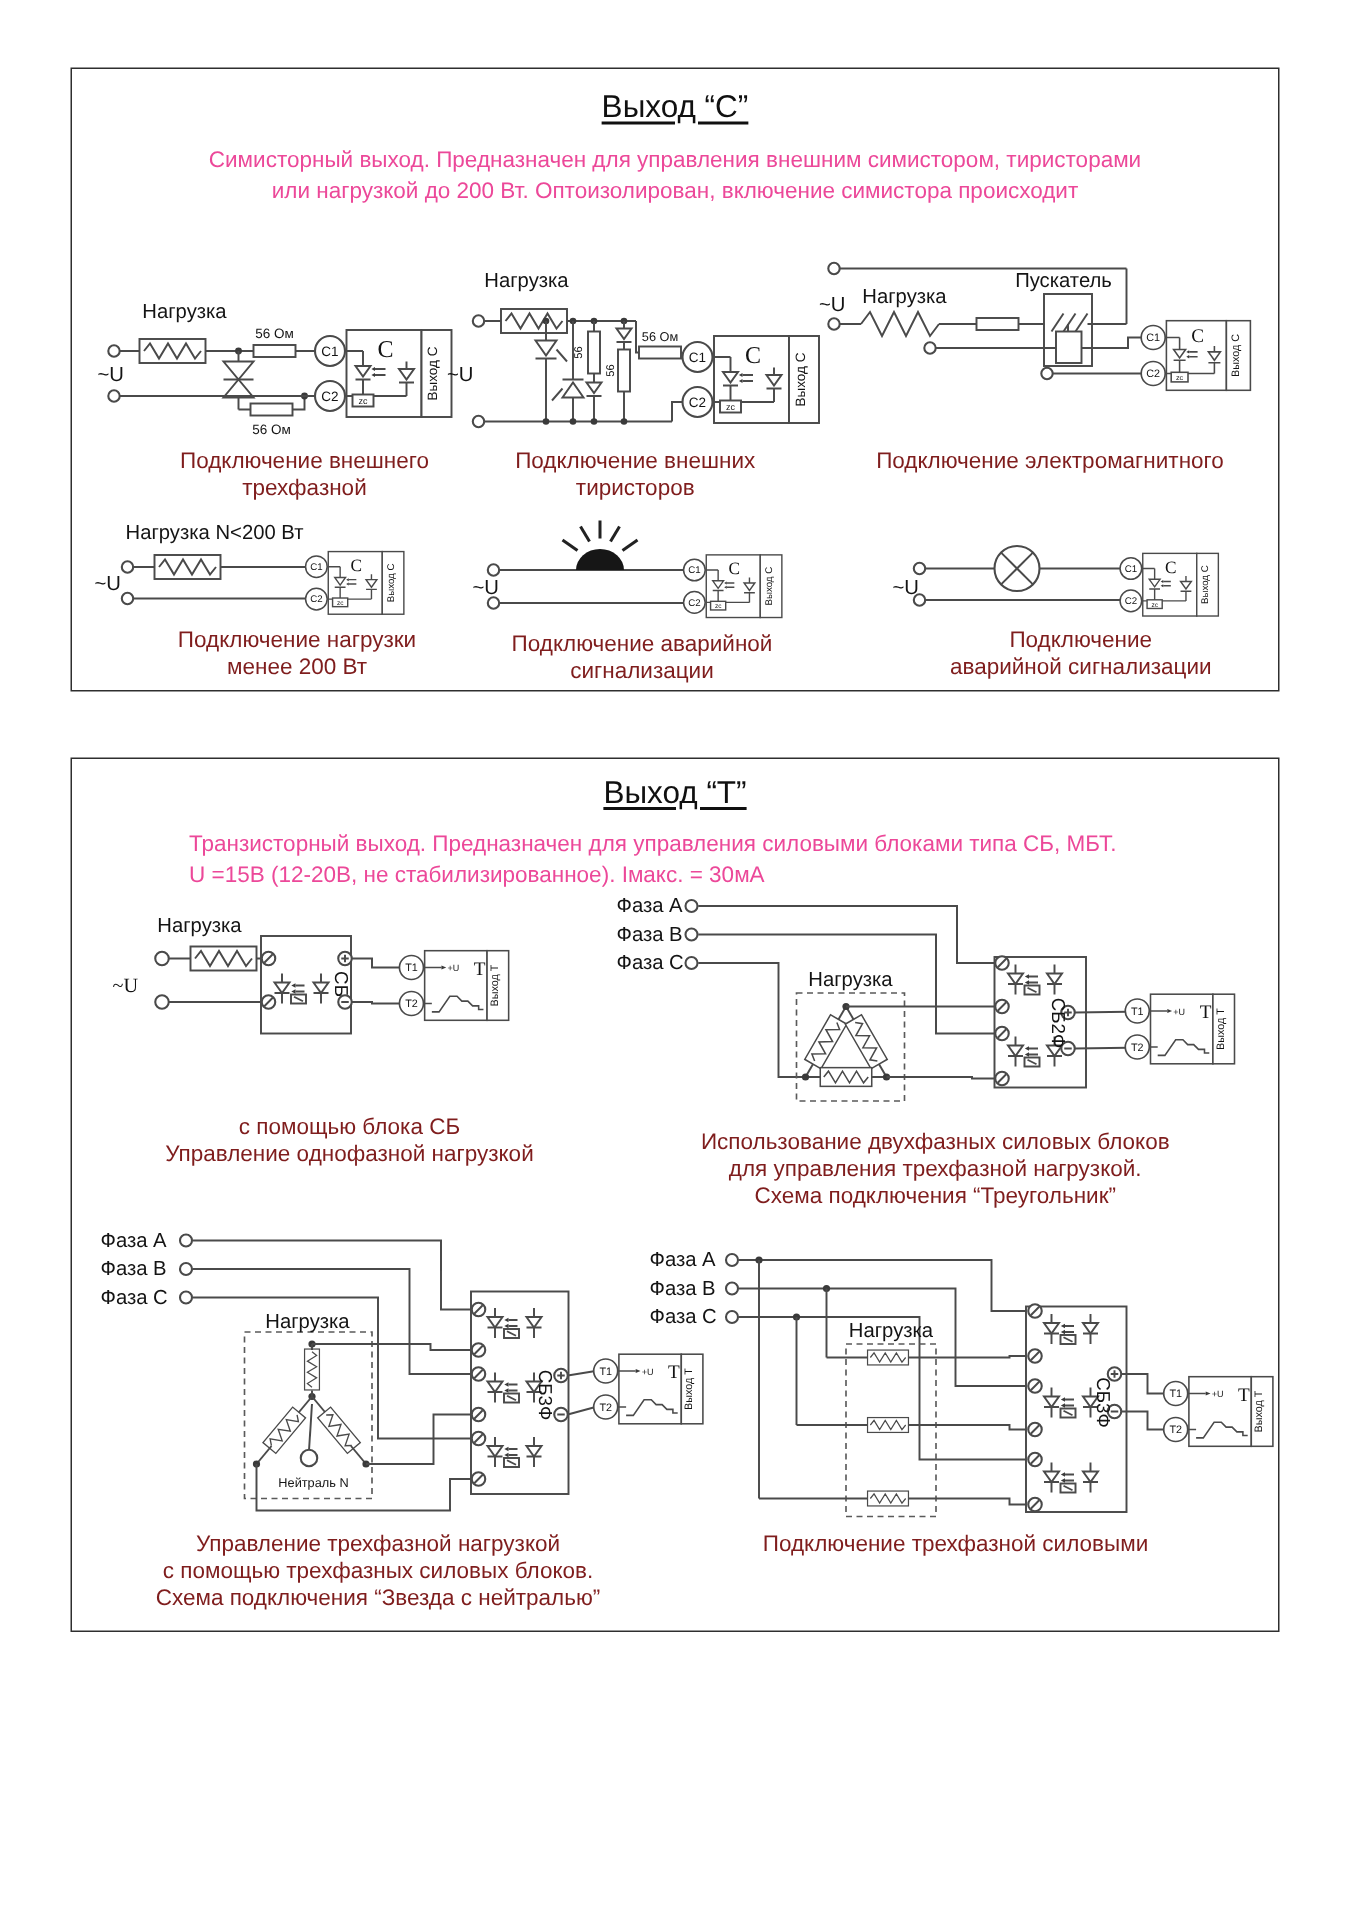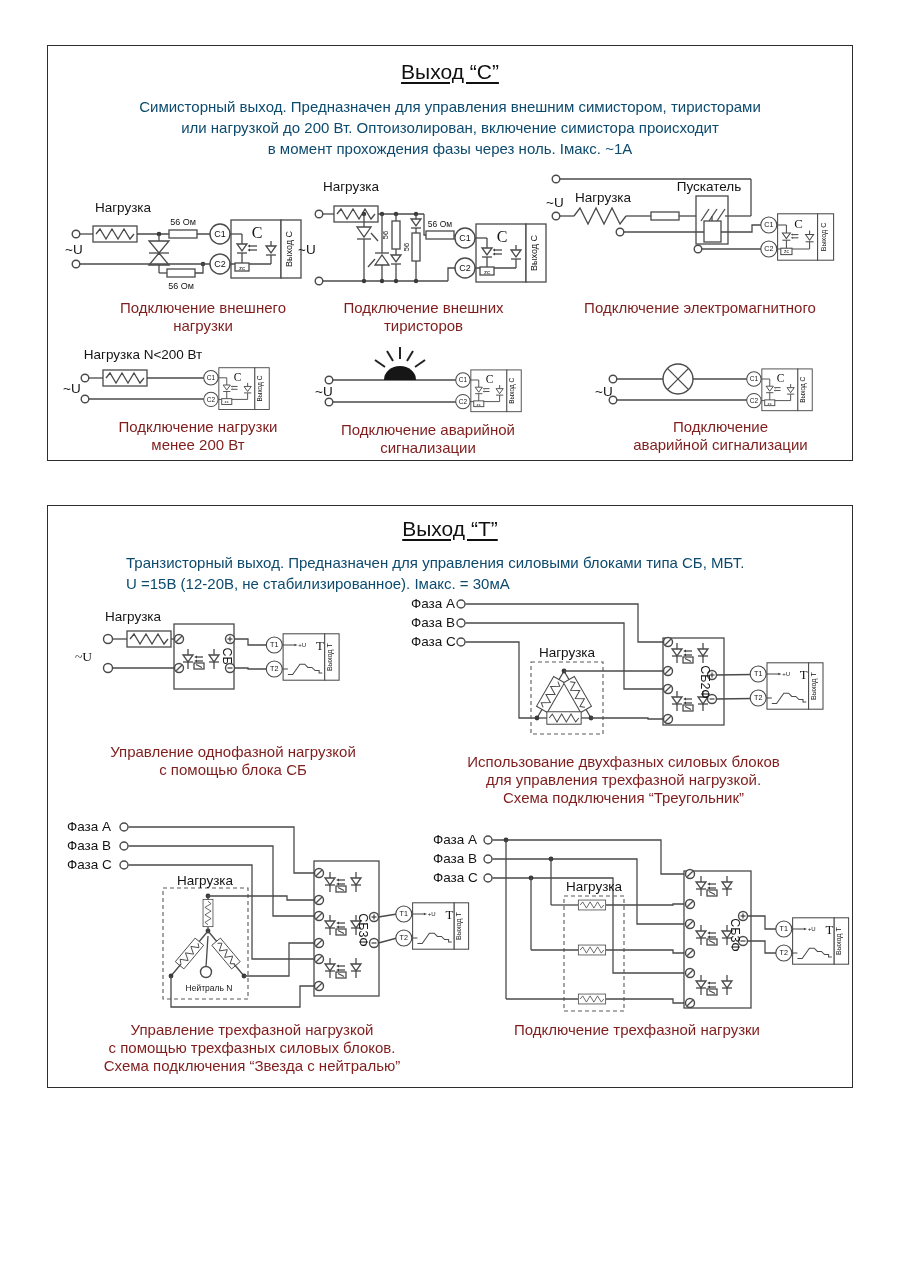--- a/index.html
+++ b/index.html
@@ -5,21 +5,21 @@
   html,body{margin:0;padding:0;background:#fff;}
   .page{position:relative;width:900px;height:1213px;background:#fff;overflow:hidden;
         font-family:"Liberation Sans",sans-serif;color:#111;padding-left:48px;}
   .panel{position:absolute;left:47px;width:804px;border:1.6px solid #2e2e2e;background:#fff;}
   #panel-c{top:45px;height:414px;}
   #panel-t{top:505px;height:581px;}
   .panel-title{margin:0;position:absolute;left:0;right:0;text-align:center;
         font-size:21px;font-weight:400;text-decoration:underline;text-underline-offset:3px;color:#101010;}
   #panel-c .panel-title{top:14px;}
   #panel-t .panel-title{top:11px;}
-  .desc{position:absolute;left:0;right:0;font-size:15px;line-height:21px;color:#0c4a6e;}
+  .desc{position:absolute;left:0;right:0;font-size:15px;line-height:21px;color:#ec4899;}
   #panel-c .desc{top:50px;text-align:center;}
   #panel-t .desc{top:46px;text-align:left;padding-left:78px;}
   .fig{position:absolute;}
   .fig svg{display:block;}
   .cap{text-align:center;font-size:15px;line-height:18px;color:#7f1d1d;margin-top:2px;}
   .page-number{position:absolute;top:1218px;left:0;right:0;text-align:center;font-size:24px;color:#a21caf;}
   
   .w{stroke:#4a4a4a;stroke-width:1.3;fill:none;}
   .w2{stroke:#222;stroke-width:2;fill:none;}
   .box{fill:#fff;stroke:#4a4a4a;stroke-width:1.3;}
@@ -116,21 +116,20 @@
 </defs>
 </svg>
 
 <div class="page">
 
   <section class="panel" id="panel-c">
     <h2 class="panel-title">Выход “С”</h2>
     <div class="desc">
       <div>Симисторный выход. Предназначен для управления внешним симистором, тиристорами</div>
       <div>или нагрузкой до 200 Вт. Оптоизолирован, включение симистора происходит</div>
-      <div>в момент прохождения фазы через ноль. Iмакс. ~1А</div>
     </div>
 
     <div class="fig" style="left:15px;top:133px;width:280px">
       <svg width="280" height="118" viewBox="0 0 280 118">
         <g>
           <line class="w" x1="17" y1="55" x2="30" y2="55"></line>
           <use href="#res-h" x="30" y="47"></use>
           <line class="w" x1="74" y1="55" x2="150" y2="55"></line>
           <use href="#res-s" x="106" y="51"></use>
           <circle class="dot" cx="96" cy="55" r="2.3"></circle>
@@ -148,21 +147,21 @@
           <circle class="term" cx="13" cy="85" r="3.8"></circle>
         </g>
         <use href="#module-c" x="146" y="40"></use>
         <text class="t13" x="60" y="33" text-anchor="middle">Нагрузка</text>
         <text class="t13" x="2" y="75">~U</text>
         <text class="t9" x="120" y="46" text-anchor="middle">56 Ом</text>
         <text class="t9" x="118" y="110" text-anchor="middle">56 Ом</text>
       </svg>
       <div class="cap">
         <div>Подключение внешнего</div>
-        <div>нагрузки</div>
+        <div>трехфазной</div>
       </div>
     </div>
 
     <div class="fig" style="left:248px;top:123px;width:255px">
       <svg width="255" height="128" viewBox="0 0 255 128">
         <g>
           <line class="w" x1="27" y1="45" x2="38" y2="45"></line>
           <use href="#res-h" x="38" y="37"></use>
           <line class="w" x1="82" y1="45" x2="128" y2="45"></line>
           <polyline class="w" points="128,45 128,66 130,66"></polyline>
@@ -344,22 +343,22 @@
           <use href="#minus-term" transform="translate(167,67)"></use>
           <polyline class="w" points="171.5,38 185,38 185,44 206,44"></polyline>
           <polyline class="w" points="171.5,67 185,67 185,68 206,68"></polyline>
         </g>
         <use href="#module-t" transform="translate(202.5,32) scale(0.8)"></use>
         <text class="t13" x="70" y="20" text-anchor="middle">Нагрузка</text>
         <text class="t13 serif" x="12" y="60">~U</text>
         <text class="t12" transform="translate(160,55) rotate(90)" text-anchor="middle">СБ</text>
       </svg>
       <div class="cap" style="margin-top:12px">
+        <div>с помощью блока СБ</div>
         <div>Управление однофазной нагрузкой</div>
-        <div>с помощью блока СБ</div>
       </div>
     </div>
 
     <div class="fig" style="left:348px;top:83px;width:455px">
       <svg width="455" height="158" viewBox="0 0 455 158">
         <g>
           <polyline class="w" points="69.5,15 242,15 242,53 268,53"></polyline>
           <polyline class="w" points="69.5,34 228,34 228,100 268,100"></polyline>
           <polyline class="w" points="69.5,53 123,53 123,129 141,129"></polyline>
           <circle class="term" cx="65" cy="15" r="4"></circle>
@@ -505,19 +504,19 @@
           <polyline class="w" points="326.5,118 344,118 344,130 356,130"></polyline>
         </g>
         <use href="#module-t" transform="translate(354,94) scale(0.8)"></use>
         <text class="t13" x="12" y="21">Фаза А</text>
         <text class="t13" x="12" y="40">Фаза В</text>
         <text class="t13" x="12" y="59">Фаза С</text>
         <text class="t13" x="173" y="68" text-anchor="middle">Нагрузка</text>
         <text class="t12" transform="translate(310,112) rotate(90)" text-anchor="middle">СБ3Ф</text>
       </svg>
       <div class="cap" style="margin-top:8px">
-        <div>Подключение трехфазной нагрузки</div>
+        <div>Подключение трехфазной силовыми</div>
       </div>
     </div>
   </section>
 
   <div class="page-number">32</div>
 </div>
 
 </body></html>

